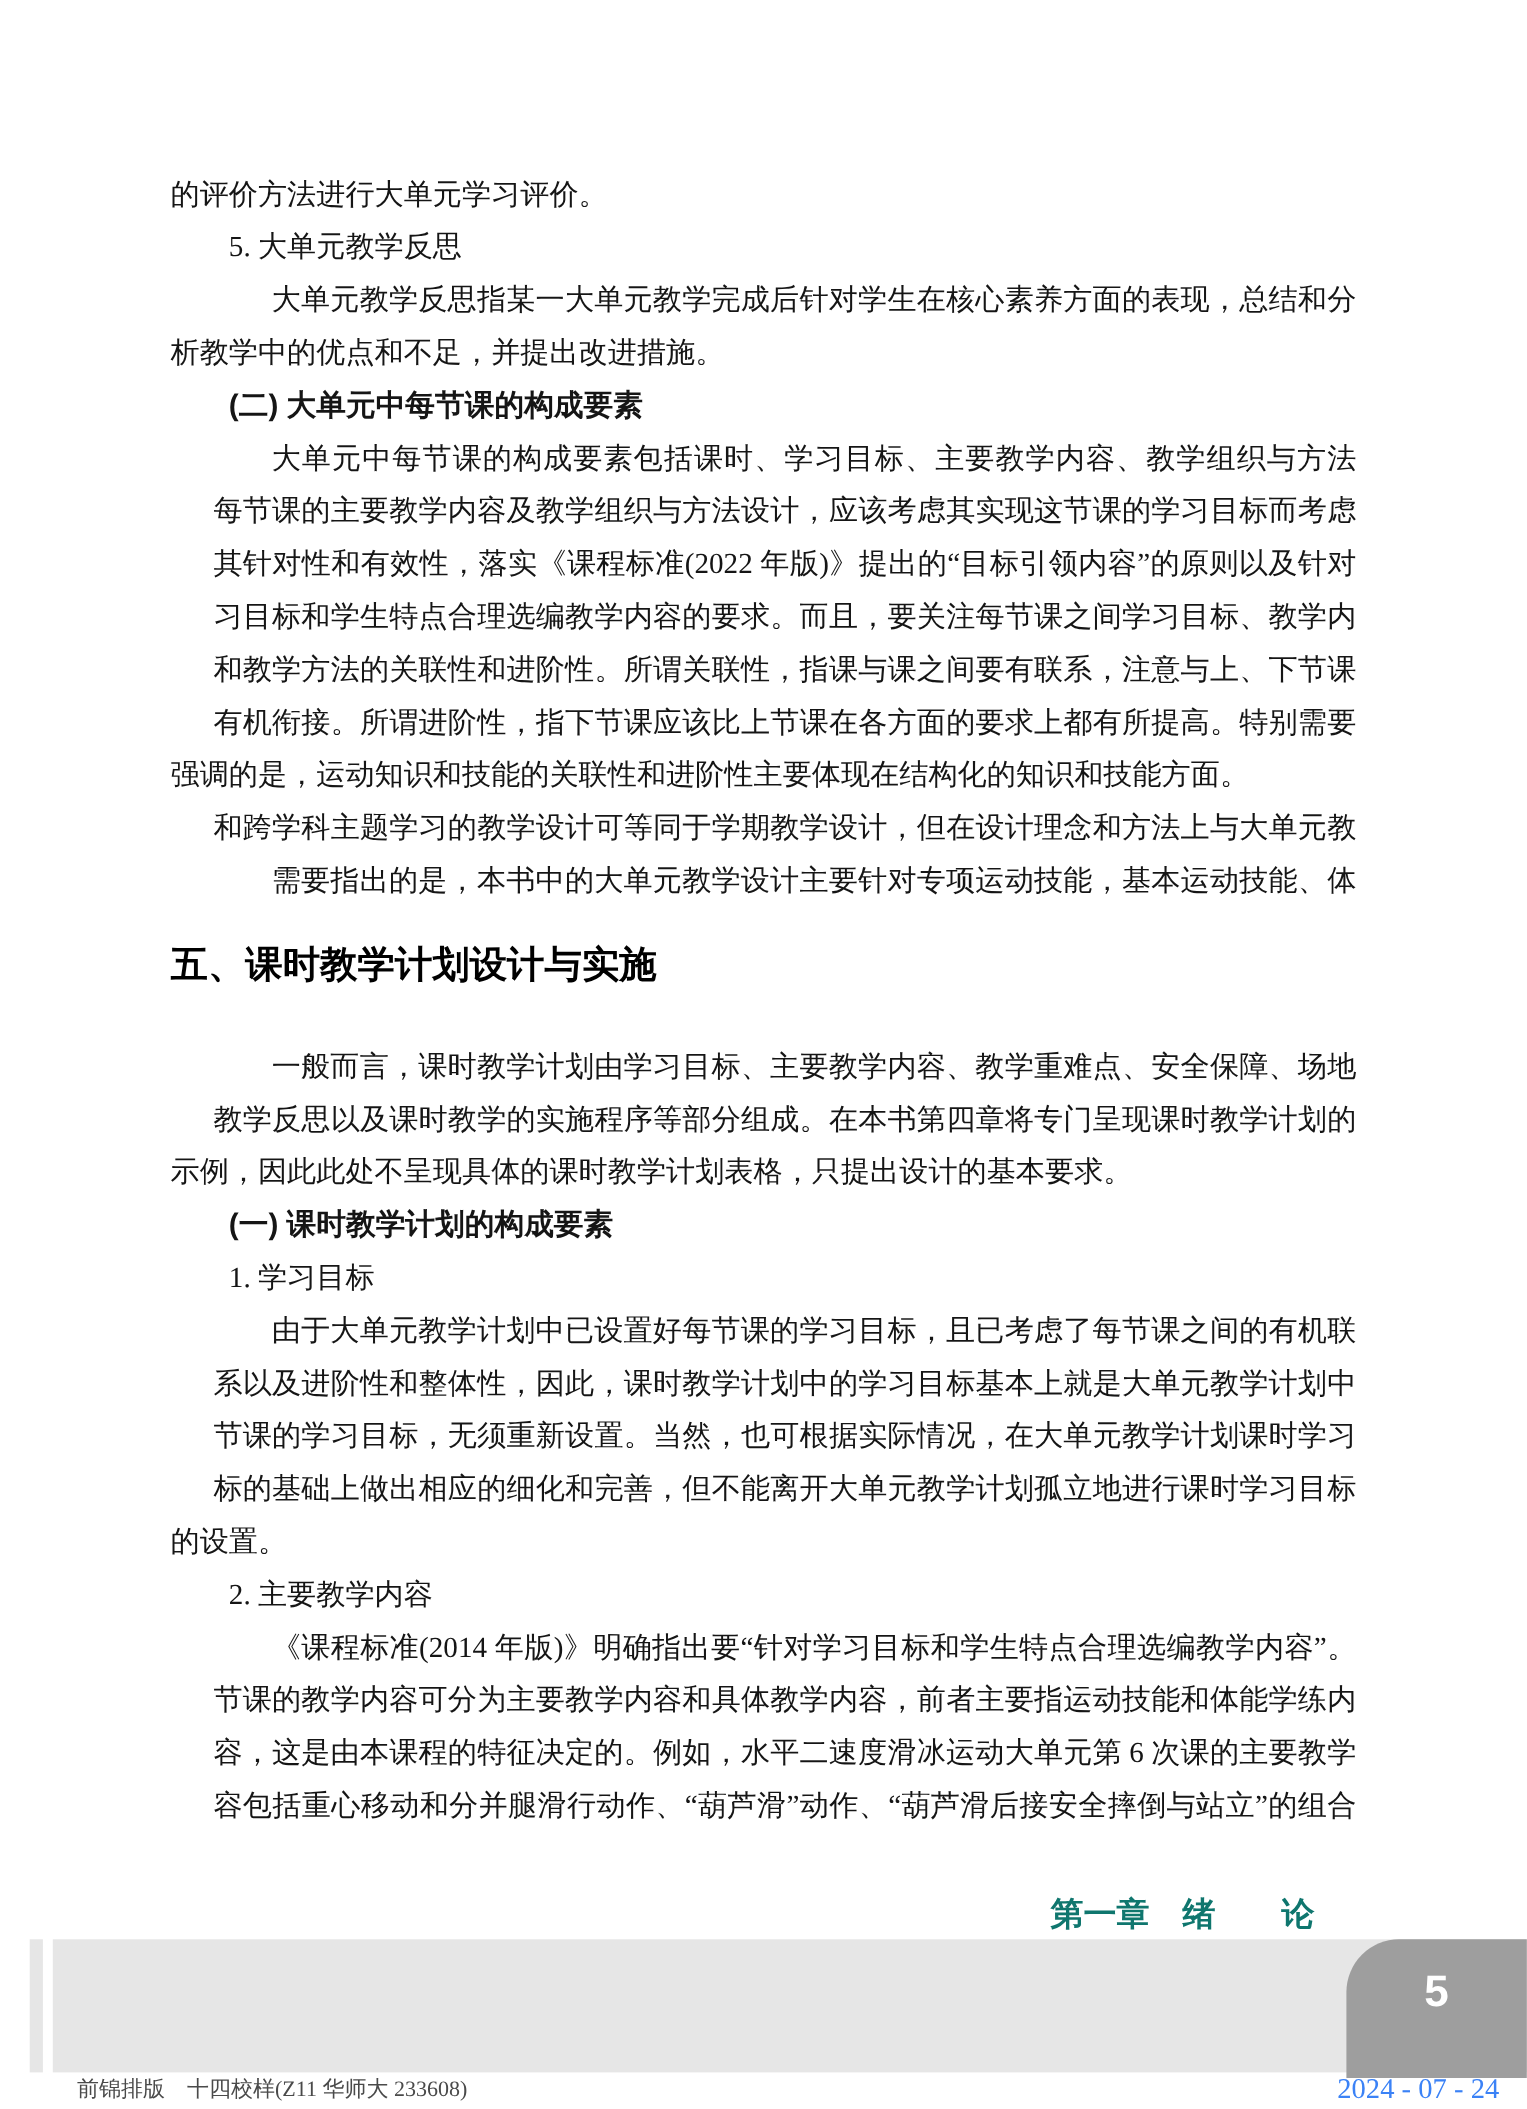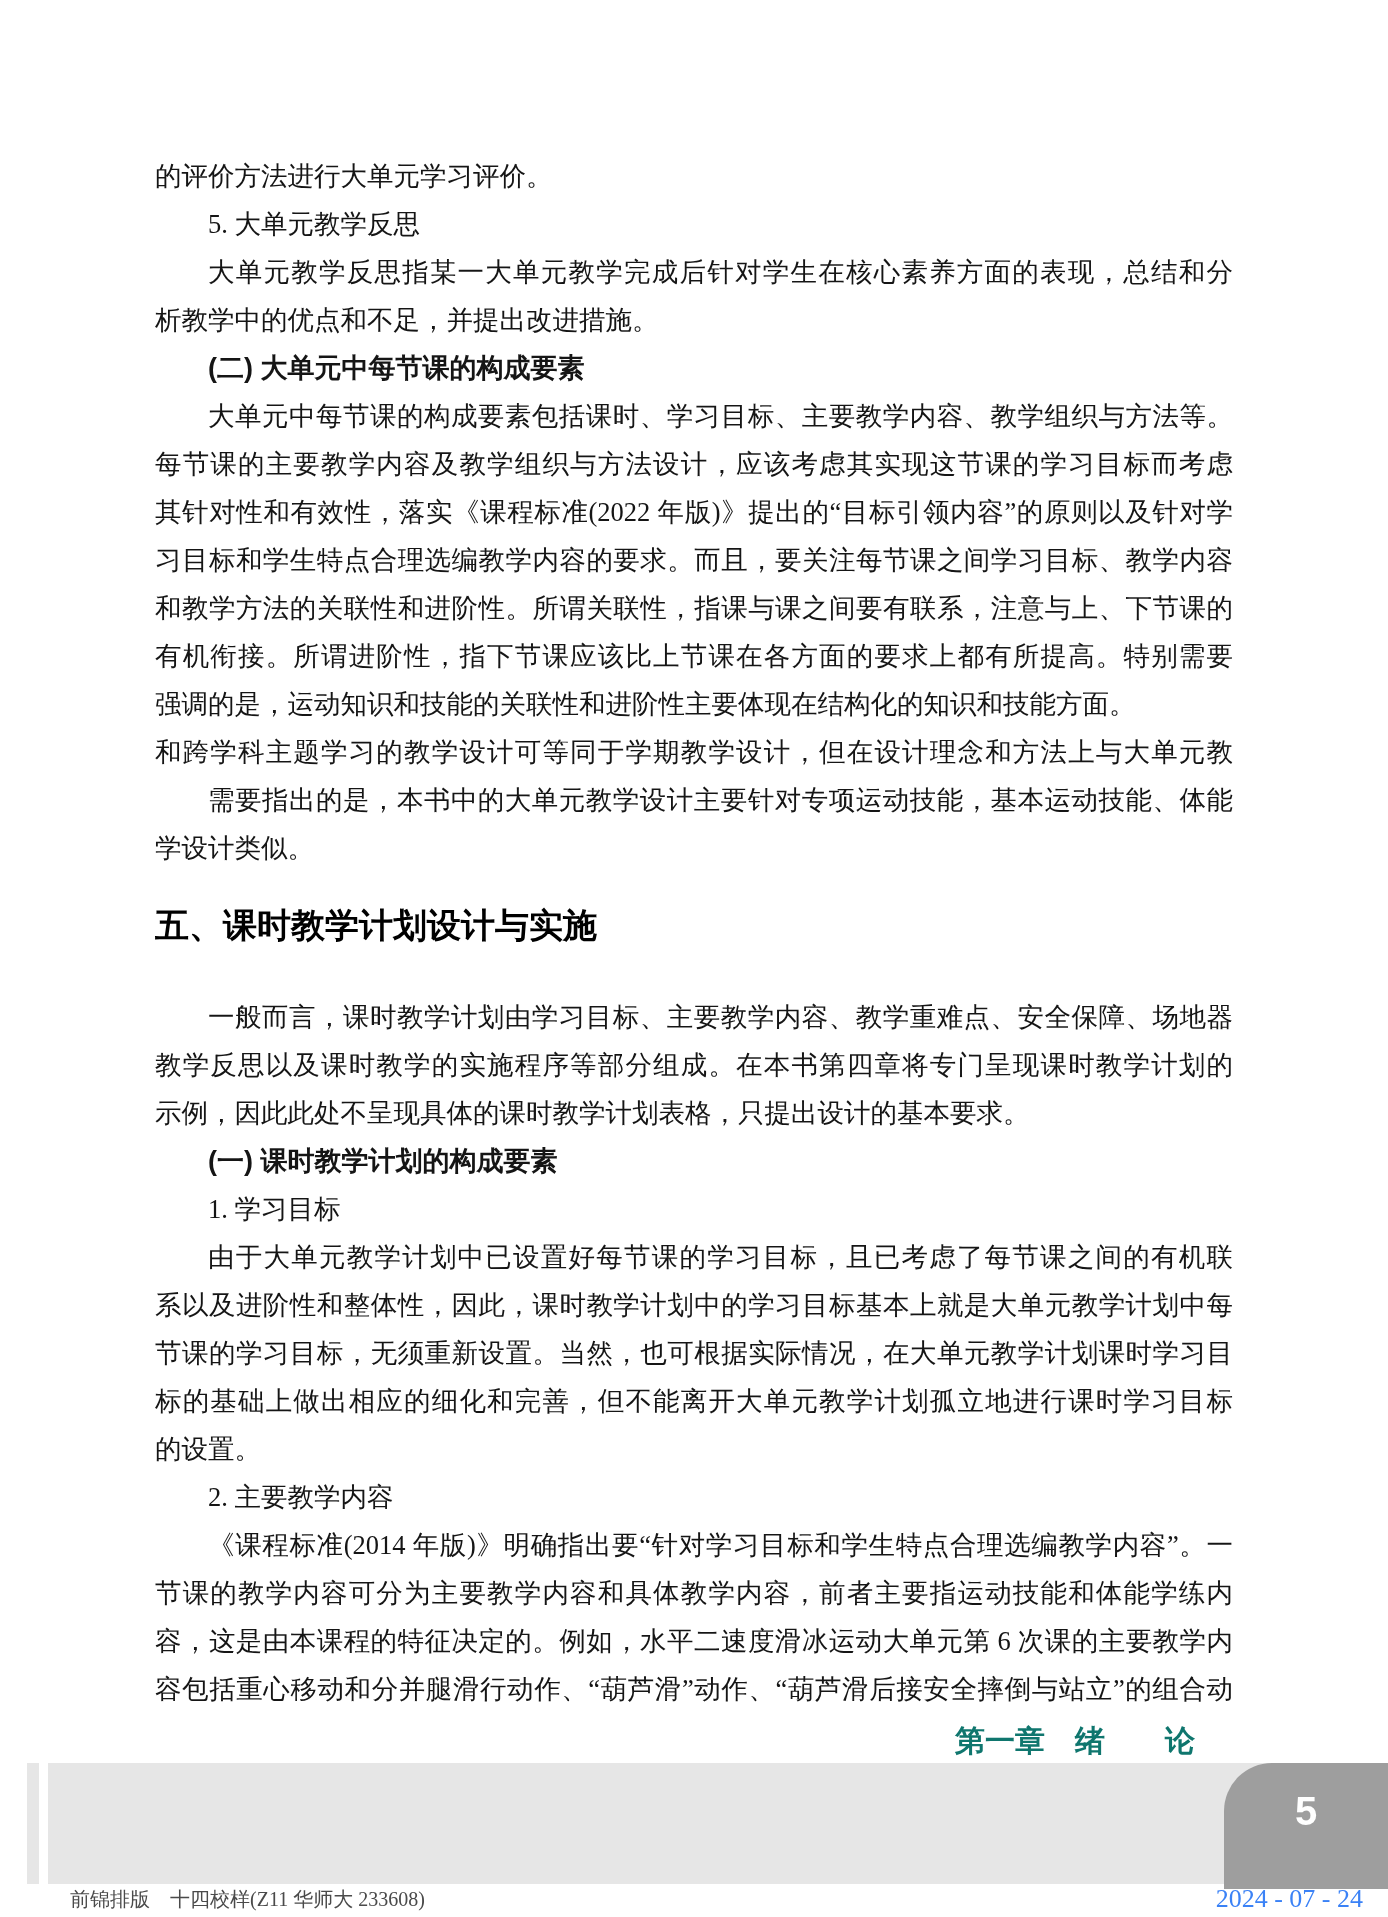--- a/index.html
+++ b/index.html
@@ -15,21 +15,21 @@
   .body-text{
     position:absolute;left:155px;top:152px;width:1078px;
     color:#151515;
   }
   .line{
     height:48px;line-height:48px;font-size:26.5px;
     overflow:hidden;white-space:normal;
     font-family:"Liberation Serif","DejaVu Serif",serif;
   }
   .line.indent{padding-left:53px;}
-  .line.fill{text-align:justify;text-align-last:justify;}
+  .line.fill{text-align:justify;text-align-last:justify;margin-left:39px;}
   .line.sub{
     font-weight:bold;font-size:27px;
     font-family:"Liberation Sans","DejaVu Sans",sans-serif;
   }
   .line.section{
     font-family:"Liberation Sans","DejaVu Sans",sans-serif;
     font-weight:bold;font-size:34px;color:#000;
     height:50px;line-height:50px;
     margin:28px 0 43px 0;padding-left:0;
   }
@@ -81,21 +81,20 @@
       <div class="line indent sub">(二) 大单元中每节课的构成要素</div>
       <div class="line indent fill">大单元中每节课的构成要素包括课时、学习目标、主要教学内容、教学组织与方法等。</div>
       <div class="line fill">每节课的主要教学内容及教学组织与方法设计，应该考虑其实现这节课的学习目标而考虑</div>
       <div class="line fill">其针对性和有效性，落实《课程标准(2022 年版)》提出的“目标引领内容”的原则以及针对学</div>
       <div class="line fill">习目标和学生特点合理选编教学内容的要求。而且，要关注每节课之间学习目标、教学内容</div>
       <div class="line fill">和教学方法的关联性和进阶性。所谓关联性，指课与课之间要有联系，注意与上、下节课的</div>
       <div class="line fill">有机衔接。所谓进阶性，指下节课应该比上节课在各方面的要求上都有所提高。特别需要</div>
       <div class="line">强调的是，运动知识和技能的关联性和进阶性主要体现在结构化的知识和技能方面。</div>
       <div class="line fill">和跨学科主题学习的教学设计可等同于学期教学设计，但在设计理念和方法上与大单元教</div>
       <div class="line indent fill">需要指出的是，本书中的大单元教学设计主要针对专项运动技能，基本运动技能、体能</div>
-      <div class="line">学设计类似。</div>
       <div class="line section">五、课时教学计划设计与实施</div>
       <div class="line indent fill">一般而言，课时教学计划由学习目标、主要教学内容、教学重难点、安全保障、场地器材、</div>
       <div class="line fill">教学反思以及课时教学的实施程序等部分组成。在本书第四章将专门呈现课时教学计划的</div>
       <div class="line">示例，因此此处不呈现具体的课时教学计划表格，只提出设计的基本要求。</div>
       <div class="line indent sub">(一) 课时教学计划的构成要素</div>
       <div class="line indent">1. 学习目标</div>
       <div class="line indent fill">由于大单元教学计划中已设置好每节课的学习目标，且已考虑了每节课之间的有机联</div>
       <div class="line fill">系以及进阶性和整体性，因此，课时教学计划中的学习目标基本上就是大单元教学计划中每</div>
       <div class="line fill">节课的学习目标，无须重新设置。当然，也可根据实际情况，在大单元教学计划课时学习目</div>
       <div class="line fill">标的基础上做出相应的细化和完善，但不能离开大单元教学计划孤立地进行课时学习目标</div>

